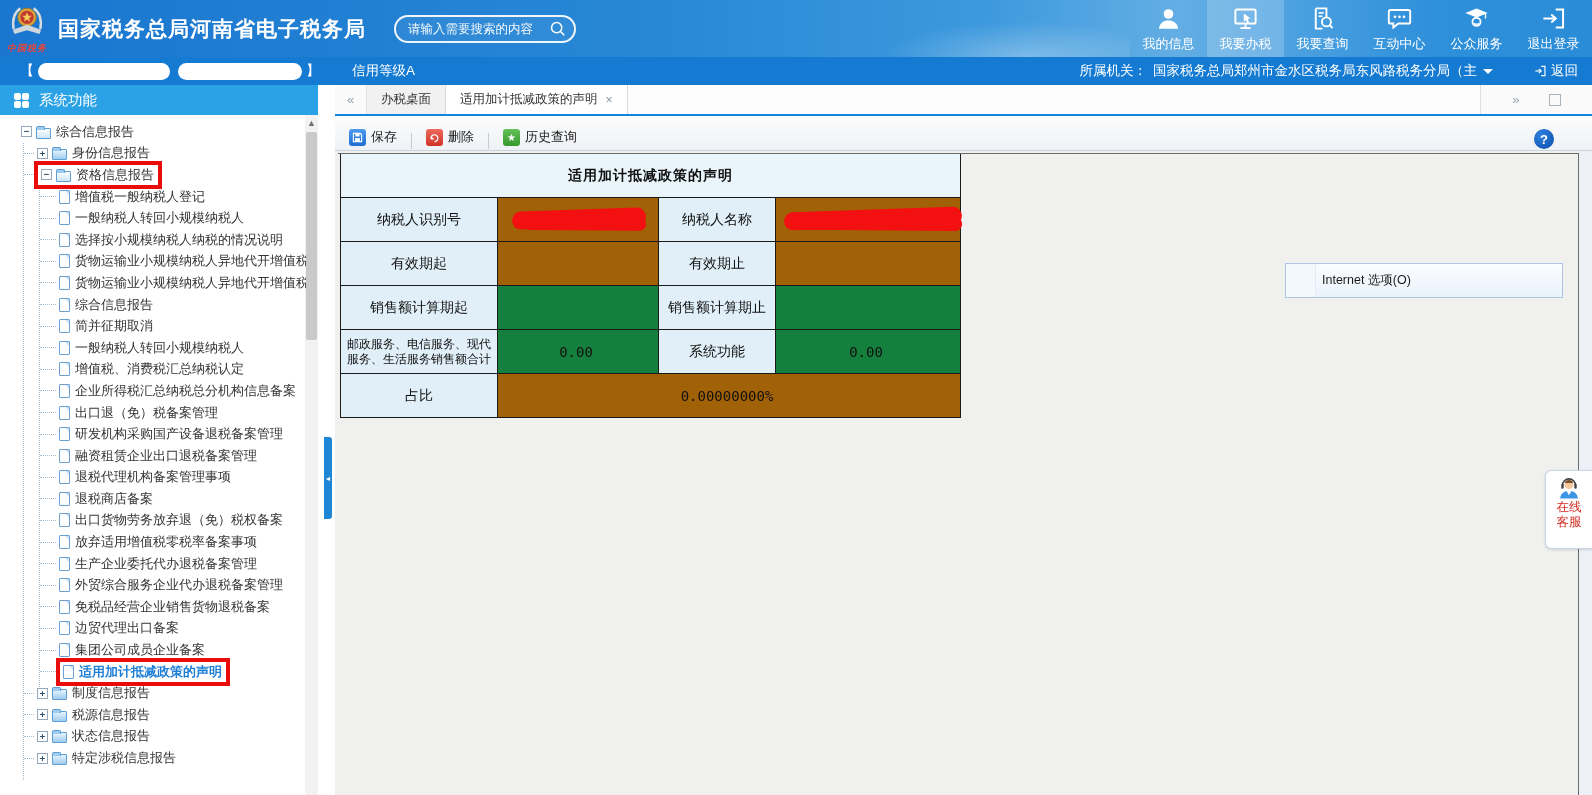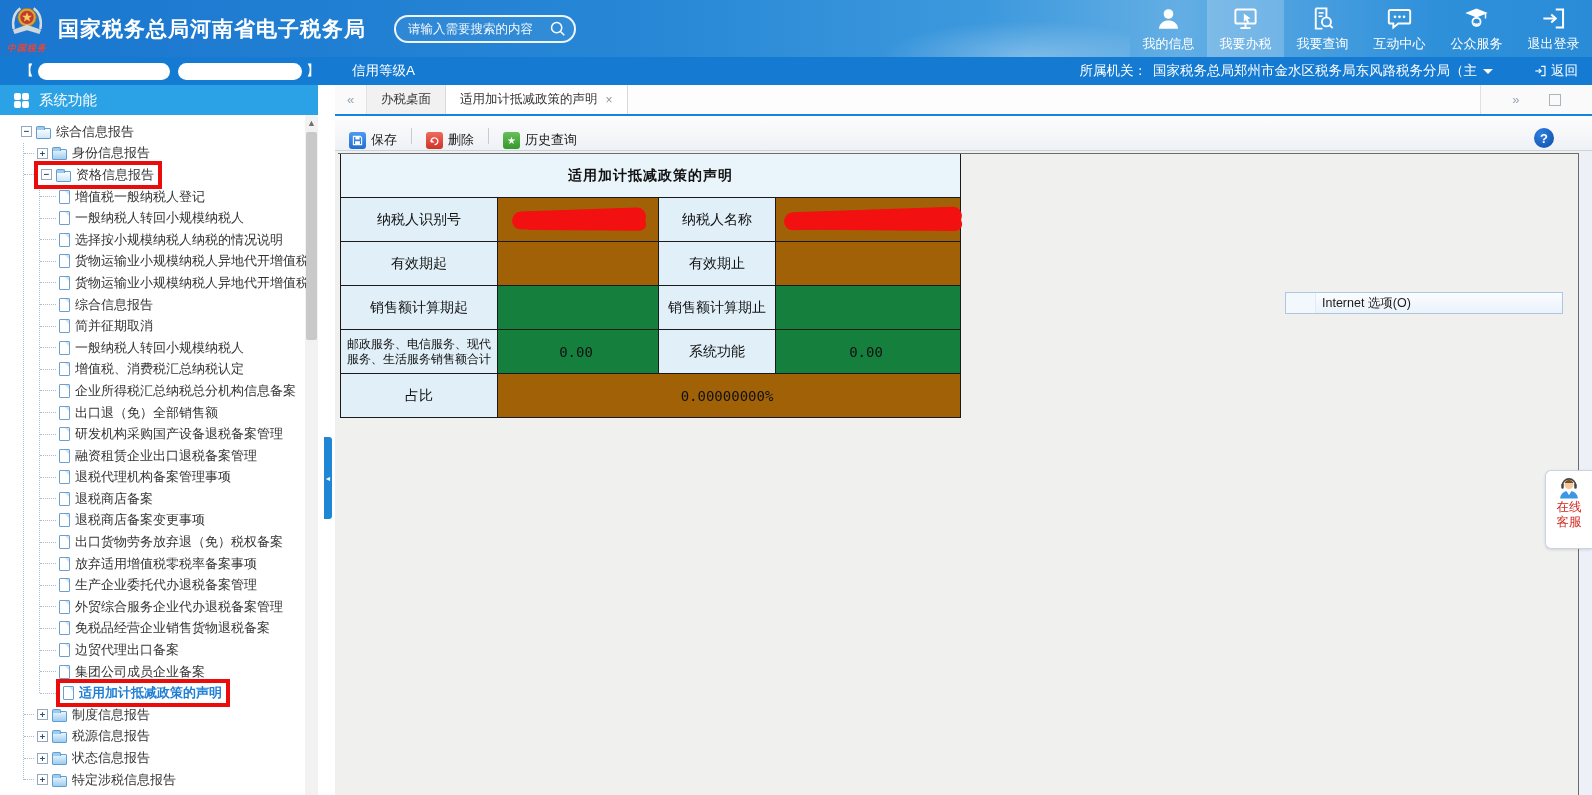--- a/index.html
+++ b/index.html
@@ -84,21 +84,21 @@
     border-right:1px solid #d9d9d9; cursor:pointer; background:#f1f1f1; }
   .tab.active { background:#fff; }
   .tab .close-x { color:#8a98a5; font-size:12px; }
   .tab-fill { flex:1; background:#fdfdfd; }
   .tab-right { width:112px; display:flex; align-items:center; justify-content:space-evenly; border-left:1px solid #e0e0e0;
     color:#97a5b2; }
   .tab-right .dbl { font-size:13px; letter-spacing:-2px; cursor:pointer; }
   .maxi { width:12px; height:12px; border:1.5px solid #aab4bd; cursor:pointer; }
 
   .toolbar { height:35px; background:linear-gradient(#fdfdfd,#eef1f5); border-bottom:1px solid #c9d3dc;
-    display:flex; align-items:flex-start; padding:12px 10px; gap:10px; }
+    display:flex; align-items:flex-end; padding:1px 10px; gap:10px; }
   .tbtn { display:flex; align-items:center; gap:5px; font-size:13px; color:#222; cursor:pointer; padding:3px 4px; }
   .tico { width:17px; height:17px; border-radius:3px; display:flex; align-items:center; justify-content:center;
     color:#fff; font-size:10px; flex:none; }
   .tico.save { background:linear-gradient(#4d9af0,#1f6fd0); }
   .tico.del  { background:linear-gradient(#ef6a5e,#cf3327); }
   .tico.hist { background:linear-gradient(#66c05a,#35992b); }
   .tsep { width:1px; height:16px; background:#c4cdd6; }
   .help-btn { margin-left:auto; margin-right:28px; width:20px; height:20px; border-radius:50%;
     background:radial-gradient(circle at 35% 30%,#2f7fe0,#0c4ea8); color:#fff; font-weight:bold; font-size:13px;
     display:flex; align-items:center; justify-content:center; cursor:pointer; }
@@ -122,21 +122,21 @@
     transform:translateY(-58%) rotate(-2deg); }
   .scribble::after { content:''; position:absolute; left:8%; top:7px; width:92%; height:14px; background:#f21010;
     border-radius:8px; transform:rotate(2.5deg); }
   .scr-id { left:14px; right:12px; } .scr-name { left:8px; right:-2px; }
   .combo { position:relative; width:100%; height:100%; background:#fff; }
   .combo-btn { position:absolute; right:1px; top:1px; bottom:1px; width:17px; border-left:1px solid #a9a9a9;
     background:linear-gradient(#f6f6f6,#dcdcdc); display:flex; align-items:center; justify-content:center; cursor:pointer; }
   .combo-btn i { width:0; height:0; border:4px solid transparent; border-top:5px solid #404040; margin-top:4px; }
 
   
-  .internet-option { position:absolute; left:950px; top:141px; width:278px; height:22px;
+  .internet-option { position:absolute; left:950px; top:112px; width:278px; height:35px;
     background:linear-gradient(#fbfdff,#eaf2fb); border:1px solid #aec6e2; display:flex; align-items:center;
     font-size:12.5px; color:#1a1a1a; cursor:pointer; z-index:6; }
   .internet-option .icol { width:30px; height:100%; border-right:1px solid #e2ebf5; background:#f3f8fd; flex:none; }
   .internet-option .itxt { padding-left:6px; }
   .service-widget { position:absolute; right:0; top:319px; width:47px; height:79px; background:#fff;
     border:1px solid #c8d4e4; border-right:none; border-radius:6px 0 0 6px; box-shadow:0 1px 3px rgba(0,0,0,.12);
     display:flex; flex-direction:column; align-items:center; padding-top:3px; z-index:7; cursor:pointer; }
   .service-widget .sline { color:#d22a20; font-size:12.5px; line-height:15px; }
 </style>
 </head>
@@ -373,21 +373,21 @@
       <span class="node-icon doc"></span>
       <span class="node-label">企业所得税汇总纳税总分机构信息备案</span>
     </span>
   </div>
 
   <div class="tree-item lv2">
     <span class="stub"></span>
     <span class="row-box">
 
       <span class="node-icon doc"></span>
-      <span class="node-label">出口退（免）全部销售额</span>
+      <span class="node-label">出口退（免）税备案管理</span>
     </span>
   </div>
 
   <div class="tree-item lv2">
     <span class="stub"></span>
     <span class="row-box">
 
       <span class="node-icon doc"></span>
       <span class="node-label">研发机构采购国产设备退税备案管理</span>
     </span>
@@ -413,28 +413,20 @@
 
   <div class="tree-item lv2">
     <span class="stub"></span>
     <span class="row-box">
 
       <span class="node-icon doc"></span>
       <span class="node-label">退税商店备案</span>
     </span>
   </div>
 
-  <div class="tree-item lv2">
-    <span class="stub"></span>
-    <span class="row-box">
-
-      <span class="node-icon doc"></span>
-      <span class="node-label">退税商店备案变更事项</span>
-    </span>
-  </div>
 
   <div class="tree-item lv2">
     <span class="stub"></span>
     <span class="row-box">
 
       <span class="node-icon doc"></span>
       <span class="node-label">出口货物劳务放弃退（免）税权备案</span>
     </span>
   </div>
 

